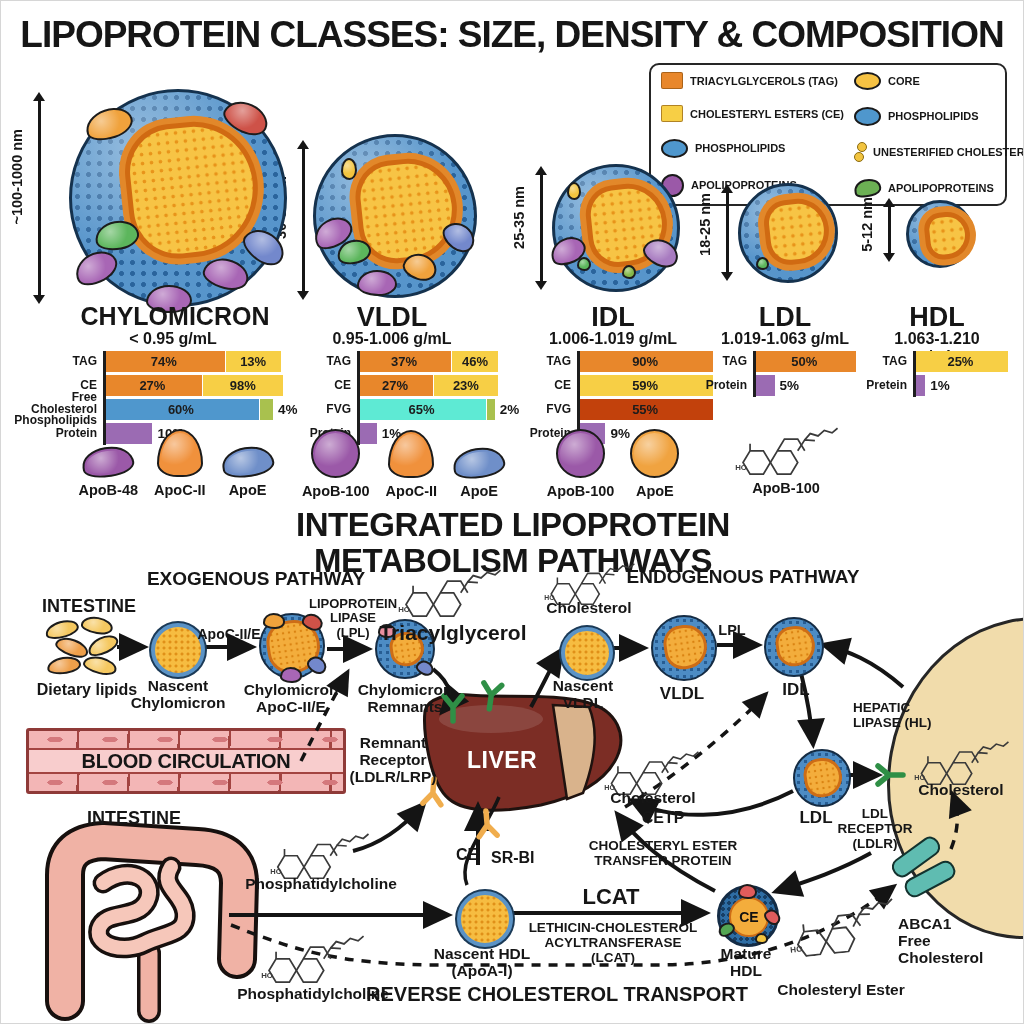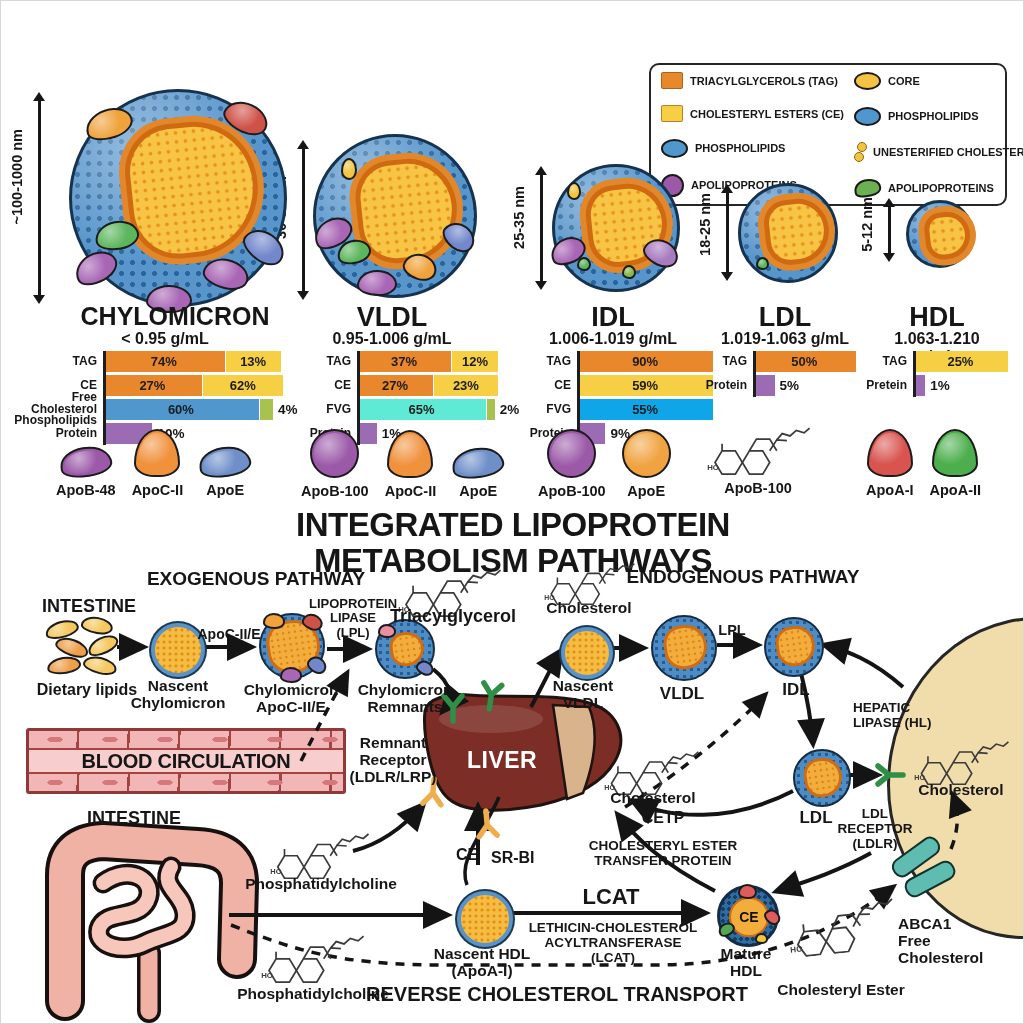--- a/index.html
+++ b/index.html
@@ -53,21 +53,21 @@
   .bars-axis{position:absolute;left:var(--lw);top:0;bottom:2px;width:2.5px;background:#1d1d1d;}
   .bar-row{display:flex;align-items:center;height:21px;margin-bottom:3px;}
   .bar-label{width:var(--lw);flex:none;text-align:right;padding-right:6px;box-sizing:border-box;
              font-size:12px;font-weight:700;line-height:0.95;white-space:pre-line;}
   .bar-track{flex:1;height:21px;display:flex;align-items:center;}
   .seg{height:21px;display:flex;align-items:center;justify-content:center;
        font-size:13px;font-weight:700;color:#1c1c1c;margin-right:1px;box-sizing:border-box;flex:none;}
   .seg-out{font-size:13.5px;font-weight:700;margin-left:4px;}
 
   
-  .apos{display:flex;align-items:flex-end;gap:16px;}
+  .apos{display:flex;justify-content:center;align-items:flex-end;gap:16px;}
   .apo{display:flex;flex-direction:column;align-items:center;}
   .apo-icon{position:relative;border:2.5px solid #1b1b1b;}
   .apo-icon::before{content:'';position:absolute;inset:2px;border-radius:inherit;
        background:radial-gradient(circle at 35% 28%,rgba(255,255,255,.5),transparent 55%);}
   .apo-icon.bean{width:48px;height:26px;border-radius:50%/60% 65% 40% 35%;transform:rotate(-8deg);}
   .apo-icon.bell{width:42px;height:44px;border-radius:50% 50% 44% 44%/72% 72% 28% 28%;}
   .apo-icon.circle{width:45px;height:45px;border-radius:50%;}
   .apo-icon.sterol-ic{border:none;width:104px;height:50px;}
   .apo-icon.sterol-ic::before{display:none;}
   .apo-name{font-size:14.5px;font-weight:700;margin-top:5px;white-space:nowrap;}
@@ -122,20 +122,21 @@
       <path d="M80 33 l9 -14 13 1"></path>
       <path d="M89 19 l7 -8 10 3 8 -7 10 3 7 -6"></path>
       <path d="M19 33 l0 -9"></path>
       <text x="0" y="57" font-size="10" stroke="none" fill="#3a3a3a" font-weight="bold">HO</text>
     </g>
   </defs>
 </svg>
 
 <div id="stage">
 
+  <h1 class="abs title">LIPOPROTEIN CLASSES: SIZE, DENSITY &amp; COMPOSITION</h1>
 
   <div class="legend abs">
     <div class="lg-col">
       <div class="lg-item">
           <span class="sw sw-sq" style="background:#E8872B"></span>
           <span>TRIACYLGLYCEROLS (TAG)</span>
         </div>
       <div class="lg-item">
           <span class="sw sw-sq" style="background:#F7CF45"></span>
           <span>CHOLESTERYL ESTERS (CE)</span>
@@ -223,40 +224,40 @@
   </div>
   <div class="abs bigp" style="left:905px;top:199px;width:62px;height:62px">
     <div class="core-wedge"></div>
   </div>
 
   <div class="abs lbl ctr" style="left:174px;top:302px;font-size:25px;font-weight:800">CHYLOMICRON</div>
   <div class="abs lbl ctr" style="left:391px;top:302px;font-size:27px;font-weight:800">VLDL</div>
   <div class="abs lbl ctr" style="left:612px;top:302px;font-size:27px;font-weight:800">IDL</div>
   <div class="abs lbl ctr" style="left:784px;top:302px;font-size:27px;font-weight:800">LDL</div>
   <div class="abs lbl ctr" style="left:936px;top:302px;font-size:27px;font-weight:800">HDL</div>
-  <div class="abs lbl ctr" style="left:164px;top:329px;font-size:16px">&lt; 0.95 g/mL</div>
+  <div class="abs lbl ctr" style="left:172px;top:329px;font-size:16px">&lt; 0.95 g/mL</div>
   <div class="abs lbl ctr" style="left:391px;top:329px;font-size:16px">0.95-1.006 g/mL</div>
   <div class="abs lbl ctr" style="left:612px;top:329px;font-size:16px">1.006-1.019 g/mL</div>
   <div class="abs lbl ctr" style="left:784px;top:329px;font-size:16px">1.019-1.063 g/mL</div>
   <div class="abs lbl ctr" style="left:936px;top:329px;font-size:16px">1.063-1.210 g/mL</div>
 
   <div class="abs bars" style="left:10px;top:350px;width:282px;--lw:92px">
       <div class="bars-axis"></div>
       <div class="bar-row">
         <span class="bar-label">TAG</span>
         <div class="bar-track">
           <div class="seg" style="width: 64%; background: rgb(232, 135, 43);">74%</div>
           <div class="seg" style="width: 29%; background: rgb(247, 207, 69);">13%</div>
         </div>
       </div>
       <div class="bar-row">
         <span class="bar-label">CE</span>
         <div class="bar-track">
           <div class="seg" style="width: 52%; background: rgb(232, 135, 43);">27%</div>
-          <div class="seg" style="width: 42%; background: rgb(247, 207, 69);">62%</div>
+          <div class="seg" style="width: 42%; background: rgb(247, 207, 69);">98%</div>
         </div>
       </div>
       <div class="bar-row">
         <span class="bar-label">Free Cholesterol
 Phospholipids</span>
         <div class="bar-track">
           <div class="seg" style="width: 82%; background: rgb(79, 151, 205);">60%</div>
           <div class="seg" style="width: 7%; background: rgb(169, 193, 78);"></div>
           <span class="seg-out">4%</span>
         </div>
@@ -268,21 +269,21 @@
           <span class="seg-out">10%</span>
         </div>
       </div>
     </div>
   <div class="abs bars" style="left:296px;top:350px;width:212px;--lw:60px">
       <div class="bars-axis"></div>
       <div class="bar-row">
         <span class="bar-label">TAG</span>
         <div class="bar-track">
           <div class="seg" style="width: 62%; background: rgb(232, 135, 43);">37%</div>
-          <div class="seg" style="width: 30%; background: rgb(247, 207, 69);">12%</div>
+          <div class="seg" style="width: 30%; background: rgb(247, 207, 69);">46%</div>
         </div>
       </div>
       <div class="bar-row">
         <span class="bar-label">CE</span>
         <div class="bar-track">
           <div class="seg" style="width: 50%; background: rgb(232, 135, 43);">27%</div>
           <div class="seg" style="width: 42%; background: rgb(247, 207, 69);">23%</div>
         </div>
       </div>
       <div class="bar-row">
@@ -311,21 +312,21 @@
       </div>
       <div class="bar-row">
         <span class="bar-label">CE</span>
         <div class="bar-track">
           <div class="seg" style="width: 96%; background: rgb(247, 207, 69);">59%</div>
         </div>
       </div>
       <div class="bar-row">
         <span class="bar-label">FVG</span>
         <div class="bar-track">
-          <div class="seg" style="width: 96%; background: #0ea5e9;">55%</div>
+          <div class="seg" style="width: 96%; background: #c2410c;">55%</div>
         </div>
       </div>
       <div class="bar-row">
         <span class="bar-label">Protein</span>
         <div class="bar-track">
           <div class="seg" style="width: 20%; background: rgb(155, 107, 179);"></div>
           <span class="seg-out">9%</span>
         </div>
       </div>
     </div>
@@ -399,30 +400,20 @@
         <div class="apo-icon circle" style="background: rgb(240, 163, 64);"></div>
         <div class="apo-name">ApoE</div>
       </div>
     </div>
   <div class="abs apos" style="left:705px;top:424px;width:160px">
       <div class="apo">
         <div class="apo-icon sterol-ic"><svg viewBox="0 0 130 64" width="104" height="50">
             <use href="#sterol"></use>
           </svg></div>
         <div class="apo-name">ApoB-100</div>
-      </div>
-    </div>
-  <div class="abs apos" style="left:865px;top:428px;width:145px">
-      <div class="apo">
-        <div class="apo-icon bell" style="background: rgb(217, 83, 79);"></div>
-        <div class="apo-name">ApoA-I</div>
-      </div>
-      <div class="apo">
-        <div class="apo-icon bell" style="background: rgb(76, 174, 76);"></div>
-        <div class="apo-name">ApoA-II</div>
       </div>
     </div>
 
   <div class="abs tissue"></div>
   <div class="abs vessel">
     <div class="vtxt">BLOOD CIRCULATION</div>
   </div>
 
   <svg class="abs" style="left:0;top:500px" width="1024" height="524" viewBox="0 0 1024 524">
     <defs>
@@ -524,21 +515,21 @@
     <div class="core" style="left:24%;top:20%;width:50%;height:50%"></div>
     <i class="sblob" style="left:2%;top:6%;width:14px;height:10px;background:#E98FA0"></i>
     <i class="sblob" style="left:70%;top:72%;width:14px;height:10px;background:#7388CC;transform:rotate(25deg)"></i>
   </div>
   <div class="abs lbl ctr" style="left:404px;top:680px;font-size:15.5px">Chylomicron
 Remnants</div>
 
   <svg class="abs sterol-svg" style="left:392px;top:566px" width="112" height="50" viewBox="0 0 130 64">
       <use href="#sterol"></use>
     </svg>
-  <div class="abs lbl ctr" style="left:452px;top:606px;font-size:18px">Triacylglycerol</div>
+  <div class="abs lbl ctr" style="left:452px;top:620px;font-size:21px">Triacylglycerol</div>
 
   <svg class="abs sterol-svg" style="left:540px;top:560px" width="96" height="44" viewBox="0 0 130 64">
       <use href="#sterol"></use>
     </svg>
   <div class="abs lbl ctr" style="left:588px;top:598px;font-size:15.5px">Cholesterol</div>
   <div class="abs nasc" style="left:560px;top:626px;width:44px;height:44px"></div>
   <div class="abs lbl ctr" style="left:582px;top:676px;font-size:15.5px">Nascent
 VLDL</div>
 
   <div class="abs pp" style="left:650px;top:614px;width:62px;height:62px">

